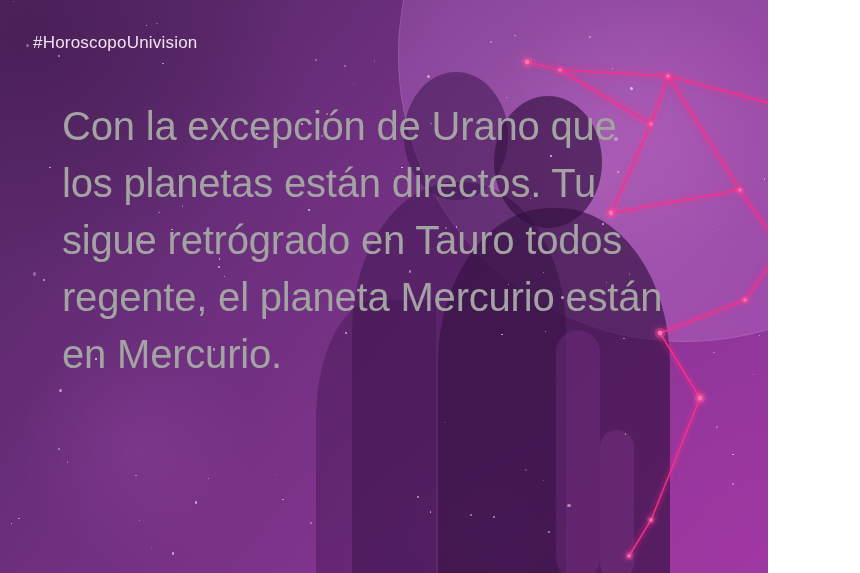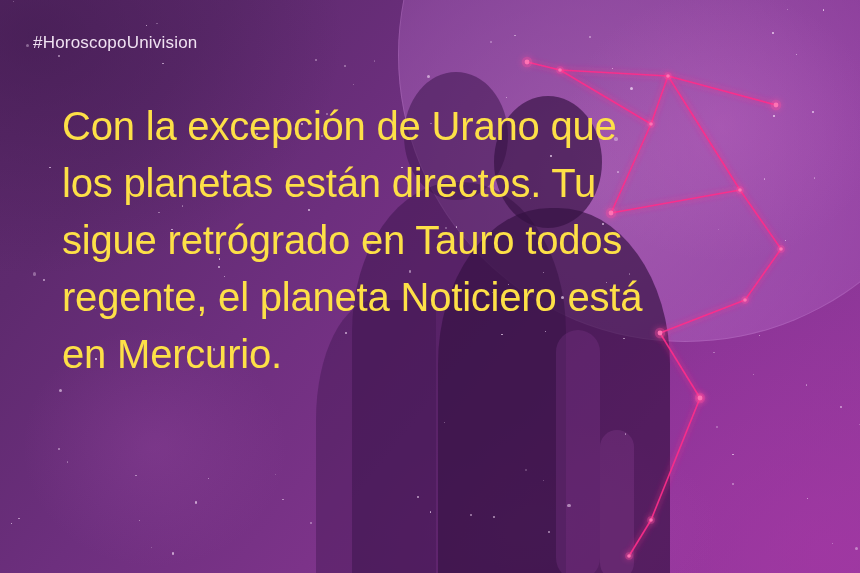--- a/index.html
+++ b/index.html
@@ -4,21 +4,21 @@
 <style>
   * { margin:0; padding:0; box-sizing:border-box; }
   html, body {
     width:860px; height:573px;
     overflow:hidden;
     font-family:"Liberation Sans", sans-serif;
   }
 
   #card {
     position:relative;
-    width:860px; height:573px;
+    width:768px; height:573px;
     overflow:hidden;
     background:#6a2b7c;
   }
 
   
   .bg-base {
     position:absolute; inset:0;
     background:
       linear-gradient(128deg,
         #5a2868 0%,
@@ -151,21 +151,21 @@
     font-size:40px;
     font-weight:700;
     color:#ffffff;
     line-height:50px;
     letter-spacing:-.2px;
     white-space:nowrap;
   }
   .bodyline {
     font-size:40px;
     font-weight:400;
-    color:#fde047;
+    color:#a3a3a3;
     line-height:57px;
     letter-spacing:-.2px;
     white-space:nowrap;
   }
 </style>
 </head>
 <body>
 
 <div id="card">
 
@@ -352,17 +352,17 @@
         <circle cx="629" cy="556" r="1.8" fill="#ff73b4"></circle>
       </g>
     </svg>
 
   <div class="hashtag">#HoroscopoUnivision</div>
 
   <div class="copy">
     <div class="bodyline">Con la excepción de Urano que</div>
     <div class="bodyline">los planetas están directos. Tu</div>
     <div class="bodyline">sigue retrógrado en Tauro todos</div>
-    <div class="bodyline">regente, el planeta Noticiero está</div>
+    <div class="bodyline">regente, el planeta Mercurio están</div>
     <div class="bodyline">en Mercurio.</div>
   </div>
 
 </div>
 
 </body></html>

